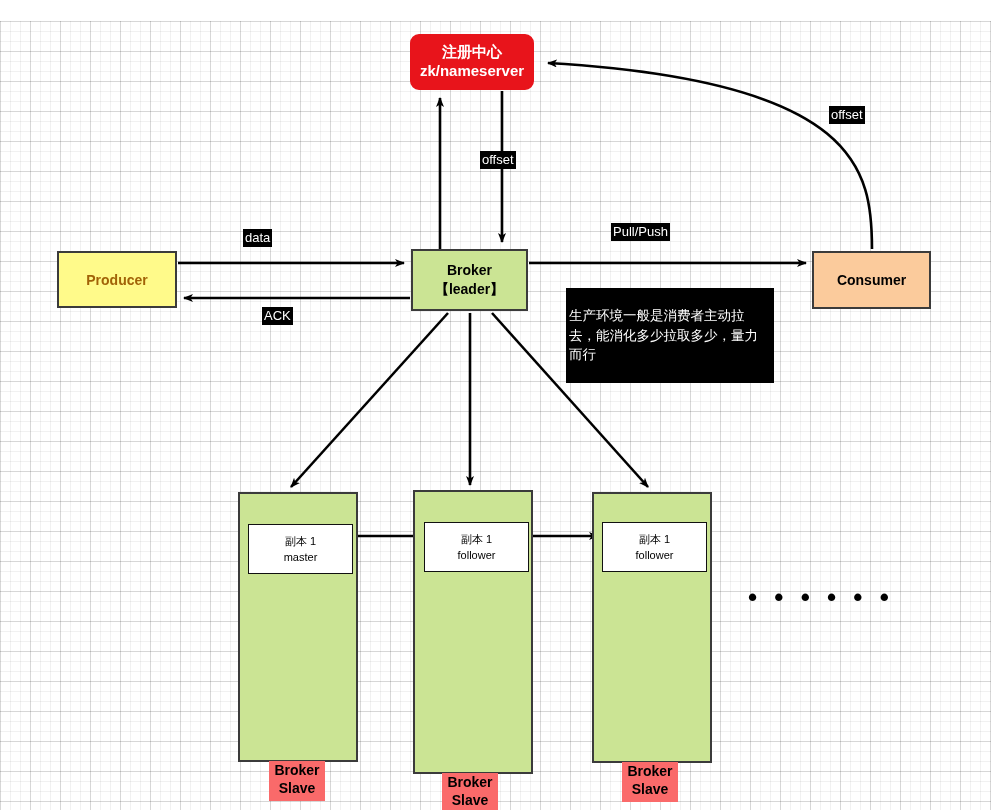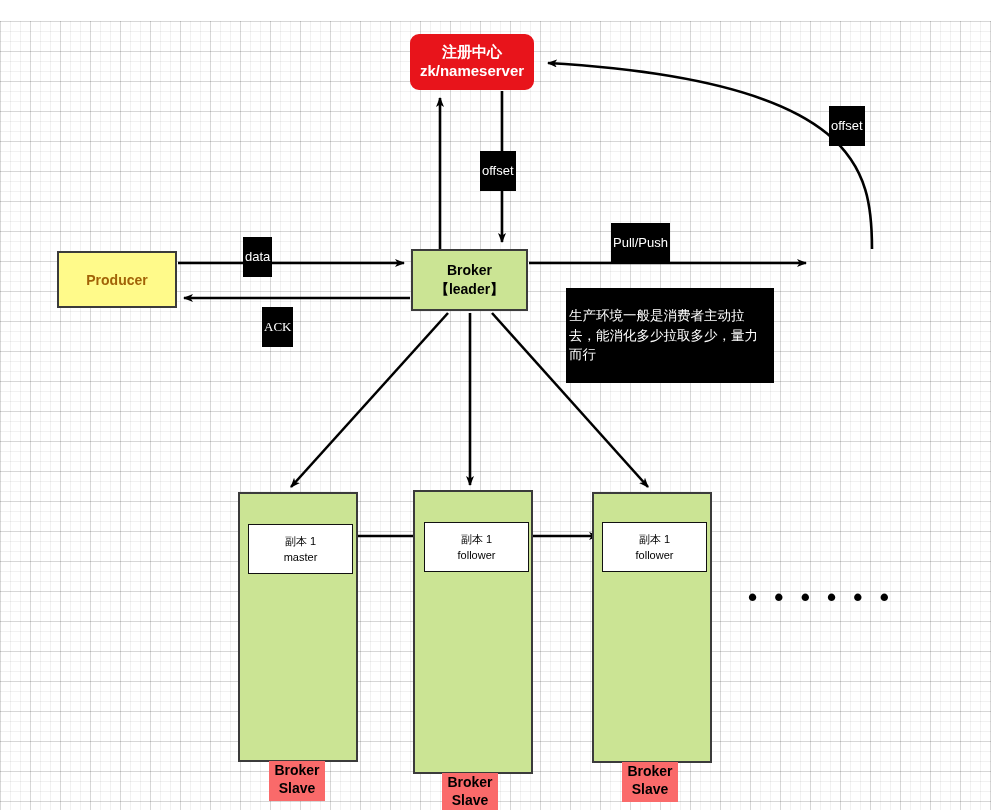--- a/index.html
+++ b/index.html
@@ -130,21 +130,21 @@
     padding: 1px 4px;
     box-sizing: border-box;
   }
   
   .edge-label {
     position: absolute;
     background: #000000;
     color: #ffffff;
     font-size: 13px;
     line-height: 1.25;
-    padding: 12px 2px;
+    padding: 1px 2px;
     white-space: nowrap;
   }
   .note {
     position: absolute;
     background: #000000;
     color: #ffffff;
     font-size: 13.5px;
     line-height: 1.45;
     padding: 18px 3px;
     width: 208px;
@@ -208,20 +208,23 @@
 
   <div class="node producer">
     <span>Producer</span>
   </div>
 
   <div class="node broker">
     <span>Broker</span>
     <span>【leader】</span>
   </div>
 
+  <div class="node consumer">
+    <span>Consumer</span>
+  </div>
 
   <div class="slave-box" style="left:238px; top:471px; width:120px; height:270px;">
     <div class="replica" style="left:8px; top:30px; width:105px; height:50px;">
       <span>副本 1</span>
       <span>master</span>
     </div>
   </div>
   <div class="slave-label" style="left:269px; top:740px; width:56px; height:40px;">
     <div>Broker</div>
     <div>Slave</div>
@@ -242,23 +245,23 @@
     <div class="replica" style="left:8px; top:28px; width:105px; height:50px;">
       <span>副本 1</span>
       <span>follower</span>
     </div>
   </div>
   <div class="slave-label" style="left:622px; top:741px; width:56px; height:40px;">
     <div>Broker</div>
     <div>Slave</div>
   </div>
 
-  <div class="edge-label" style="left:243px; top:216px;">data</div>
-
-  <div class="edge-label" style="left:262px; top:286px;font-family:Liberation Serif, serif;">ACK</div>
+  <div class="edge-label" style="left:243px; top:208px;">data</div>
+
+  <div class="edge-label" style="left:262px; top:286px;">ACK</div>
 
   <div class="edge-label" style="left:480px; top:130px;">offset</div>
 
   <div class="edge-label" style="left:829px; top:85px;">offset</div>
 
   <div class="edge-label" style="left:611px; top:202px;">Pull/Push</div>
 
   <div class="note" style="left:566px; top:267px;">生产环境一般是消费者主动拉去，能消化多少拉取多少，量力而行</div>
 
   <div class="dots" style="left:748px; top:563px;">• • • • • •</div>

